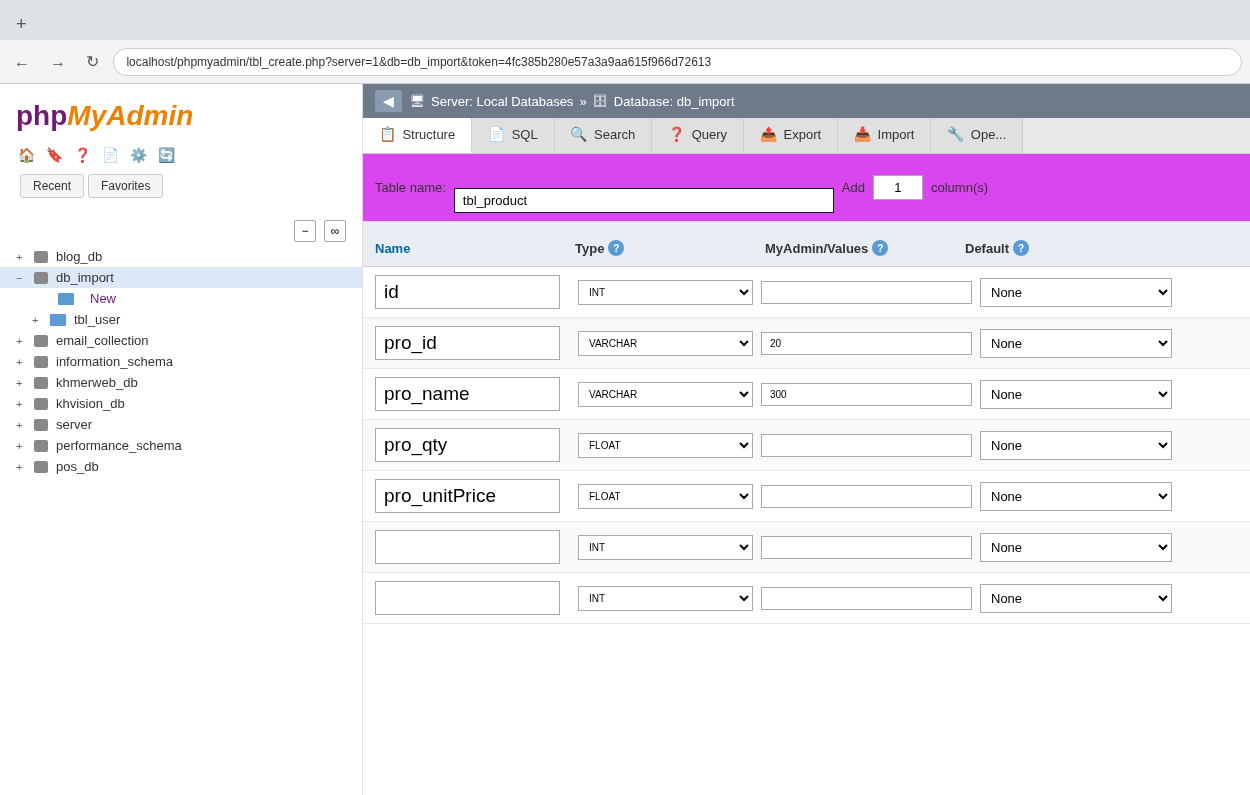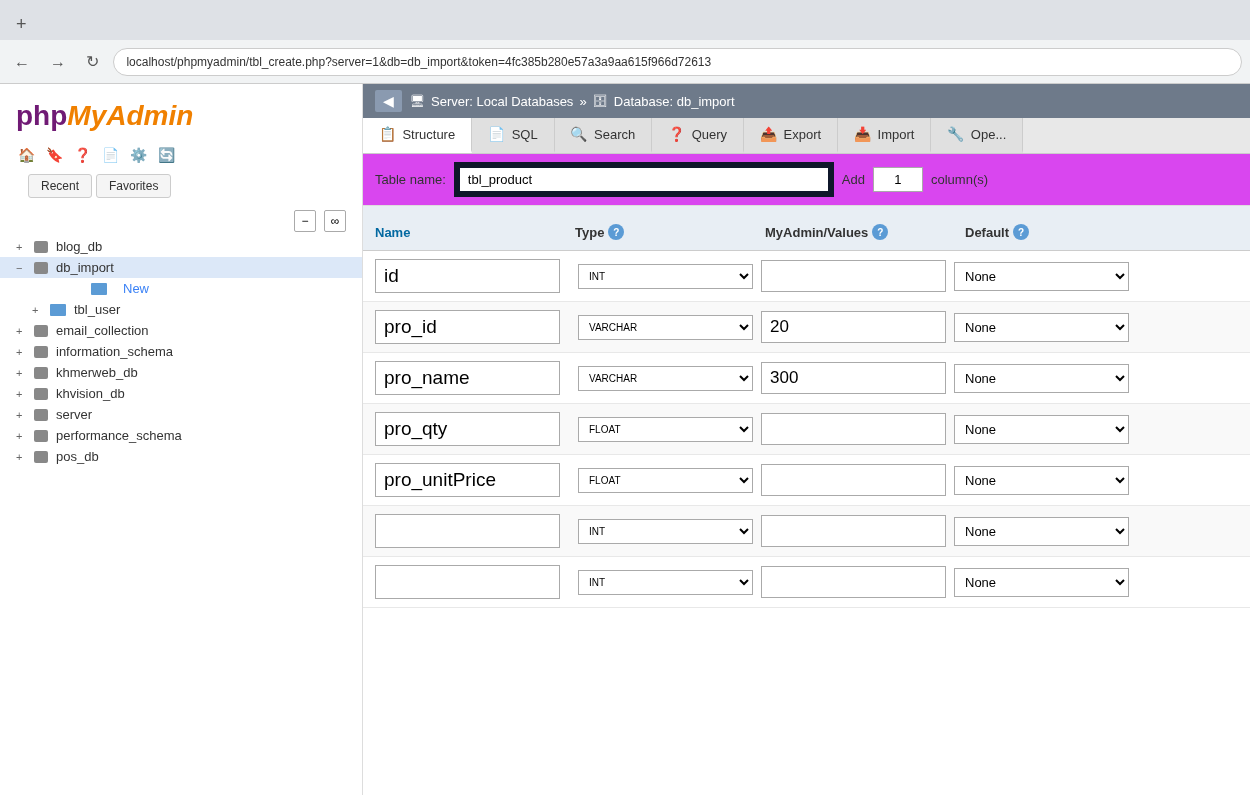--- a/index.html
+++ b/index.html
@@ -20,30 +20,30 @@
     
     .app-container { display: flex; width: 1250px; height: 711px; background: #fff; }
 
     
     .sidebar { width: 363px; min-width: 363px; background: #fff; border-right: 1px solid #ddd; display: flex; flex-direction: column; overflow: hidden; }
     .pma-logo { padding: 16px 16px 8px; }
     .pma-logo-text { font-size: 28px; font-weight: bold; }
     .pma-logo-text .php { color: #701a75; }
     .pma-icons { display: flex; gap: 6px; padding: 4px 16px 8px; align-items: center; }
     .pma-icon { width: 22px; height: 22px; display: flex; align-items: center; justify-content: center; font-size: 14px; cursor: pointer; }
-    .sidebar-tabs { display: flex; padding: 0 28px; gap: 4px; margin-bottom: 8px; }
+    .sidebar-tabs { display: flex; padding: 0 20px; gap: 4px; margin-bottom: 18px; }
     .sidebar-tab { padding: 4px 12px; border: 1px solid #ccc; border-radius: 3px; cursor: pointer; font-size: 12px; background: #f5f5f5; color: #333; }
     .sidebar-controls { display: flex; justify-content: flex-end; padding: 4px 16px; gap: 8px; }
     .sidebar-ctrl-btn { background: none; border: 1px solid #aaa; border-radius: 2px; cursor: pointer; width: 22px; height: 22px; font-size: 12px; display: flex; align-items: center; justify-content: center; }
     .db-tree { flex: 1; overflow-y: auto; padding: 0 0 8px; }
     .db-item { display: flex; align-items: center; padding: 3px 16px; cursor: pointer; gap: 4px; font-size: 13px; color: #333; }
     .db-item.active { background: #dce8f8; }
     .db-item .expander { width: 14px; font-size: 11px; color: #666; }
     .db-item.indent1 { padding-left: 32px; }
-    .db-item.new-item { padding-left: 65px; color: #3b82f6; gap: 12px; }
+    .db-item.new-item { padding-left: 32px; color: #701a75; gap: 12px; }
 
     
     .main-content { flex: 1; display: flex; flex-direction: column; overflow: hidden; background: #f5f5f5; }
 
     
     .main-topbar { display: flex; align-items: center; background: #6e7a8a; padding: 6px 12px; gap: 8px; }
     .topbar-back-btn { background: #8a9ab0; border: none; color: white; padding: 3px 8px; cursor: pointer; border-radius: 2px; font-size: 14px; }
     .topbar-breadcrumb { color: white; font-size: 13px; display: flex; align-items: center; gap: 6px; }
     .breadcrumb-icon { font-size: 12px; }
 
@@ -52,39 +52,39 @@
     .nav-tab { display: flex; align-items: center; gap: 6px; padding: 8px 16px; cursor: pointer; font-size: 13px; color: #333; border-right: 1px solid #ccc; border-bottom: 3px solid transparent; background: #e0e0e0; }
     .nav-tab.active { background: #fff; border-bottom: 3px solid #fff; }
     .nav-tab .tab-icon { font-size: 14px; color: #5b9bd5; }
 
     
     .content-area { flex: 1; background: #fff; overflow-y: auto; padding: 0; }
 
     
     .table-name-row { display: flex; align-items: center; padding: 8px 12px; background: #d946ef; border-bottom: 1px solid #ddd; gap: 8px; font-size: 13px; }
     .table-name-label { color: #333; }
-    .table-name-input { padding: 4px 8px; border: 6px solid #0f172a; font-size: 13px; width: 380px; }
+    .table-name-input { padding: 4px 8px; border: 1px solid #0f172a; font-size: 13px; width: 380px; margin-top: 26px; }
     .add-label { color: #333; }
     .add-count-input { width: 50px; padding: 4px 6px; border: 1px solid #aaa; font-size: 13px; text-align: center; }
     .columns-label { color: #333; }
 
     
     .columns-header { display: flex; padding: 10px 12px; background: #e8eef4; border-bottom: 1px solid #ccc; align-items: center; }
     .col-name { width: 200px; font-weight: bold; color: #0369a1; font-size: 13px; }
     .col-type { width: 190px; font-weight: bold; color: #333; font-size: 13px; display: flex; align-items: center; gap: 4px; }
     .col-length { width: 200px; font-weight: bold; color: #333; font-size: 13px; display: flex; align-items: center; gap: 4px; }
     .col-default { width: 200px; font-weight: bold; color: #333; font-size: 13px; display: flex; align-items: center; gap: 4px; }
     .help-icon { width: 16px; height: 16px; border-radius: 50%; background: #5b9bd5; color: white; font-size: 10px; display: flex; align-items: center; justify-content: center; cursor: pointer; font-weight: bold; }
 
     .column-row { display: flex; align-items: center; padding: 8px 12px; border-bottom: 1px solid #e8e8e8; background: #fff; gap: 0; }
     .column-row:nth-child(even) { background: #f9f9f9; }
     .col-name-input { width: 185px; padding: 5px 8px; border: 1px solid #aaa; font-size: 19px; margin-right: 18px; }
     .col-type-select { width: 175px; padding: 5px 6px; border: 1px solid #aaa; font-size: 10px; margin-right: 8px; background: #fff; }
-    .col-length-input { width: 185px; padding: 5px 8px; border: 1px solid #aaa; font-size: 17px; margin-right: 8px; }
-    .col-default-select { width: 175px; padding: 5px 6px; border: 1px solid #aaa; font-size: 13px; background: #fff; }
+    .col-length-input { width: 211px; padding: 5px 8px; border: 1px solid #aaa; font-size: 10px; margin-right: 8px; }
+    .col-default-select { width: 192px; padding: 5px 6px; border: 1px solid #aaa; font-size: 13px; background: #fff; }
 
     
     ::-webkit-scrollbar { width: 8px; }
     ::-webkit-scrollbar-track { background: #f1f1f1; }
     ::-webkit-scrollbar-thumb { background: #bbb; border-radius: 4px; }
   </style>
 </head>
 <body>
 
 <div class="browser-chrome">

